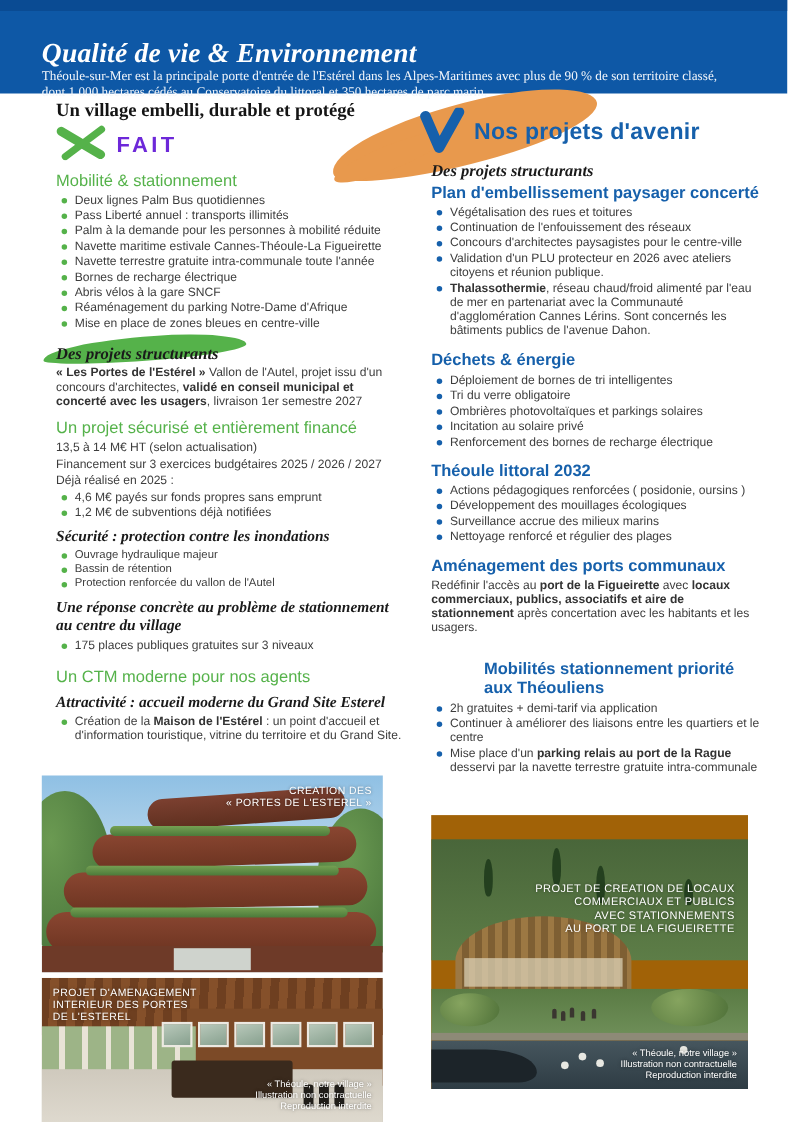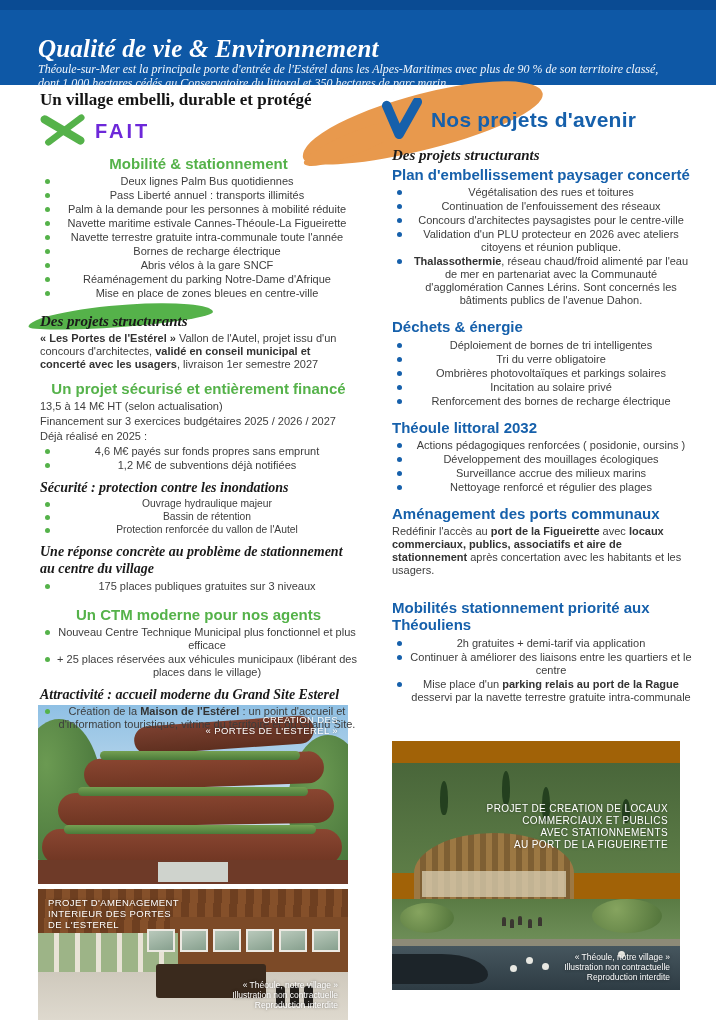--- a/index.html
+++ b/index.html
@@ -5,49 +5,49 @@
   html,body{margin:0;padding:0;background:#fff;}
   .page{position:relative;width:716px;height:1023px;background:#ffffff;overflow:hidden;
         font-family:"Liberation Sans",sans-serif;color:#3d3d3d;}
 
   
   .banner{position:absolute;left:0;top:0;width:716px;height:85px;background:#0e58a6;}
   .banner-strip{position:absolute;left:0;top:0;width:716px;height:10px;background:#0a4b93;}
   .banner-title{position:absolute;left:38px;top:18px;font-family:"Liberation Serif",serif;
         font-style:italic;font-weight:bold;font-size:25px;color:#ffffff;letter-spacing:.2px;}
   .banner-sub{position:absolute;left:38px;top:50px;width:625px;font-family:"Liberation Serif",serif;
-        font-style:italic;font-size:12px;line-height:14px;color:#f2f6fb;}
+        font-size:12px;line-height:14px;color:#f2f6fb;}
 
   
   .orange-brush{position:absolute;left:298px;top:94px;width:248px;height:56px;background:#e8994d;
         border-radius:58% 42% 55% 45%/65% 48% 52% 35%;transform:rotate(-13deg);z-index:1;}
   .orange-brush-tail{position:absolute;left:300px;top:132px;width:110px;height:22px;background:#e8994d;
         border-radius:50%;transform:rotate(-22deg);z-index:1;}
 
   
-  .left-col{position:absolute;left:40px;top:90px;width:317px;z-index:2;}
+  .left-col{position:absolute;left:51px;top:90px;width:317px;z-index:2;}
   .right-col{position:absolute;left:392px;top:98px;width:301px;z-index:2;}
 
   .village-title{font-family:"Liberation Serif",serif;font-weight:bold;font-size:17px;
         color:#141414;margin:0 0 3px;position:relative;z-index:2;}
 
   .fait-row{display:flex;align-items:center;gap:9px;margin:1px 0 3px;position:relative;z-index:2;}
   .fait-label{font-size:20px;font-weight:bold;color:#6d28d9;letter-spacing:3px;}
 
   .avenir-row{display:flex;align-items:flex-start;gap:7px;margin:0 0 2px -12px;}
   .avenir-label{font-size:21px;font-weight:bold;color:#1660ab;margin-top:10px;letter-spacing:.2px;}
 
-  .g-head{font-size:15px;font-weight:bold;color:#55b24a;margin:6px 0 3px;line-height:1.05;text-align:center;}
+  .g-head{font-size:15px;font-weight:normal;color:#55b24a;margin:6px 0 3px;line-height:1.05;}
   .b-head{font-size:15px;font-weight:bold;color:#1660ab;margin:11px 0 3px;line-height:1.15;}
   .it-head{font-family:"Liberation Serif",serif;font-style:italic;font-weight:bold;font-size:14px;
         color:#1a1a1a;margin:8px 0 2px;line-height:1.2;position:relative;z-index:0;}
   .green-brush::before{content:"";position:absolute;left:-12px;top:-7px;width:185px;height:22px;
         background:#55b24a;border-radius:55% 45% 50% 50%/70% 60% 40% 30%;transform:rotate(-4deg);z-index:-1;}
 
-  ul.list{margin:0 0 2px;padding:0 0 0 17px;list-style:none;font-size:11px;line-height:13px;color:#3d3d3d;text-align:center;}
+  ul.list{margin:0 0 2px;padding:0 0 0 17px;list-style:none;font-size:11px;line-height:13px;color:#3d3d3d;}
   ul.list li{position:relative;margin:0 0 1px;}
   ul.list li::before{content:"";position:absolute;left:-12px;top:4px;width:5px;height:5px;
         border-radius:50%;background:#55b24a;}
   ul.list.blue li::before{background:#1660ab;}
   ul.list.small{font-size:10.3px;line-height:12px;}
 
   .para{margin:1px 0 2px;font-size:11px;line-height:13px;color:#3d3d3d;}
   .para b,.list b{color:#333;}
 
   
@@ -155,24 +155,20 @@
       <li>Bassin de rétention</li>
       <li>Protection renforcée du vallon de l'Autel</li>
     </ul>
 
     <h4 class="it-head">Une réponse concrète au problème de stationnement au centre du village</h4>
     <ul class="list">
       <li>175 places publiques gratuites sur 3 niveaux</li>
     </ul>
 
     <h3 class="g-head" style="margin-top:14px;">Un CTM moderne pour nos agents</h3>
-    <ul class="list">
-      <li>Nouveau Centre Technique Municipal plus fonctionnel et plus efficace</li>
-      <li>+ 25 places réservées aux véhicules municipaux (libérant des places dans le village)</li>
-    </ul>
 
     <h4 class="it-head">Attractivité : accueil moderne du Grand Site Esterel</h4>
     <ul class="list">
       <li><span>Création de la </span><b>Maison de l'Estérel</b><span> : un point d'accueil et d'information touristique, vitrine du territoire et du Grand Site.</span></li>
     </ul>
   </section>
 
   <section class="right-col">
 
     <div class="avenir-row">
@@ -208,21 +204,21 @@
     <ul class="list blue">
       <li>Actions pédagogiques renforcées ( posidonie, oursins )</li>
       <li>Développement des mouillages écologiques</li>
       <li>Surveillance accrue des milieux marins</li>
       <li>Nettoyage renforcé et régulier des plages</li>
     </ul>
 
     <h3 class="b-head">Aménagement des ports communaux</h3>
     <p class="para"><span>Redéfinir l'accès au </span><b>port de la Figueirette</b><span> avec </span><b>locaux commerciaux, publics, associatifs et aire de stationnement</b><span> après concertation avec les habitants et les usagers.</span></p>
 
-    <h3 class="b-head" style="margin-top:22px;">Mobilités stationnement priorité aux Théouliens</h3>
+    <h3 class="b-head" style="margin-top:22px;margin-left:48px;">Mobilités stationnement priorité aux Théouliens</h3>
     <ul class="list blue">
       <li>2h gratuites + demi-tarif via application</li>
       <li>Continuer à améliorer des liaisons entre les quartiers et le centre</li>
       <li><span>Mise place d'un </span><b>parking relais au port de la Rague</b><span> desservi par la navette terrestre gratuite intra-communale</span></li>
     </ul>
   </section>
 
   <figure class="fig1">
     <div class="f1-tree" style="left:-22px;top:14px;width:86px;height:150px;"></div>
     <div class="f1-tree" style="right:-20px;top:30px;width:80px;height:140px;"></div>

